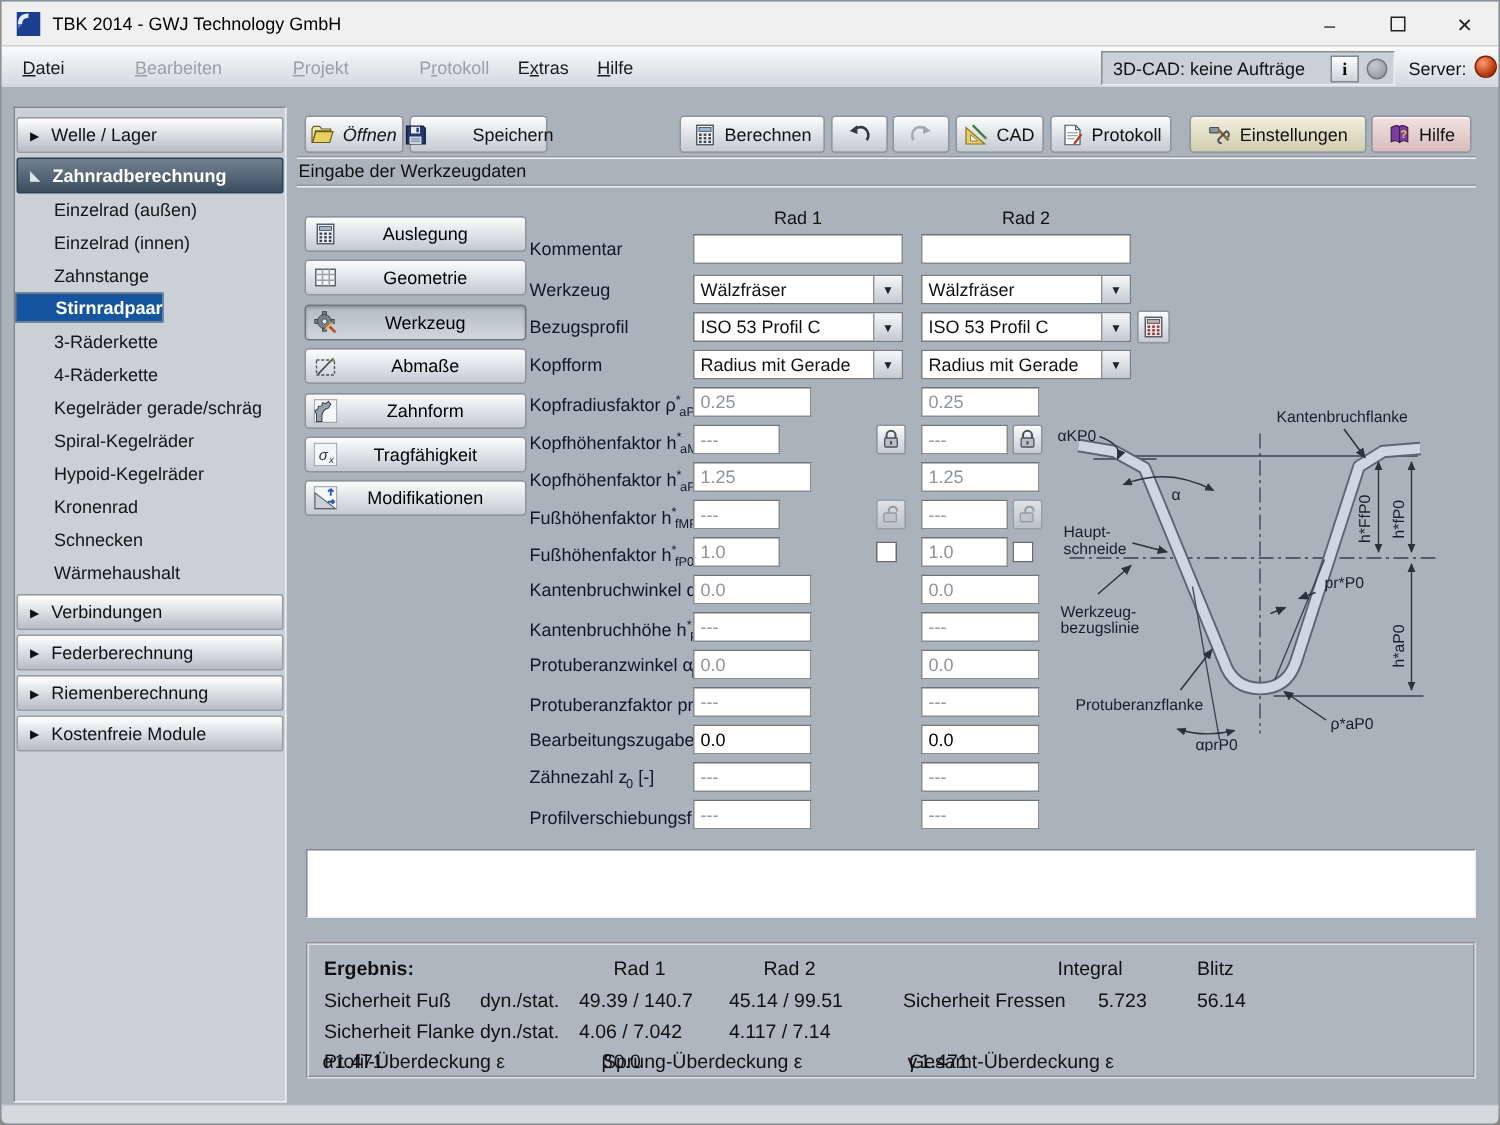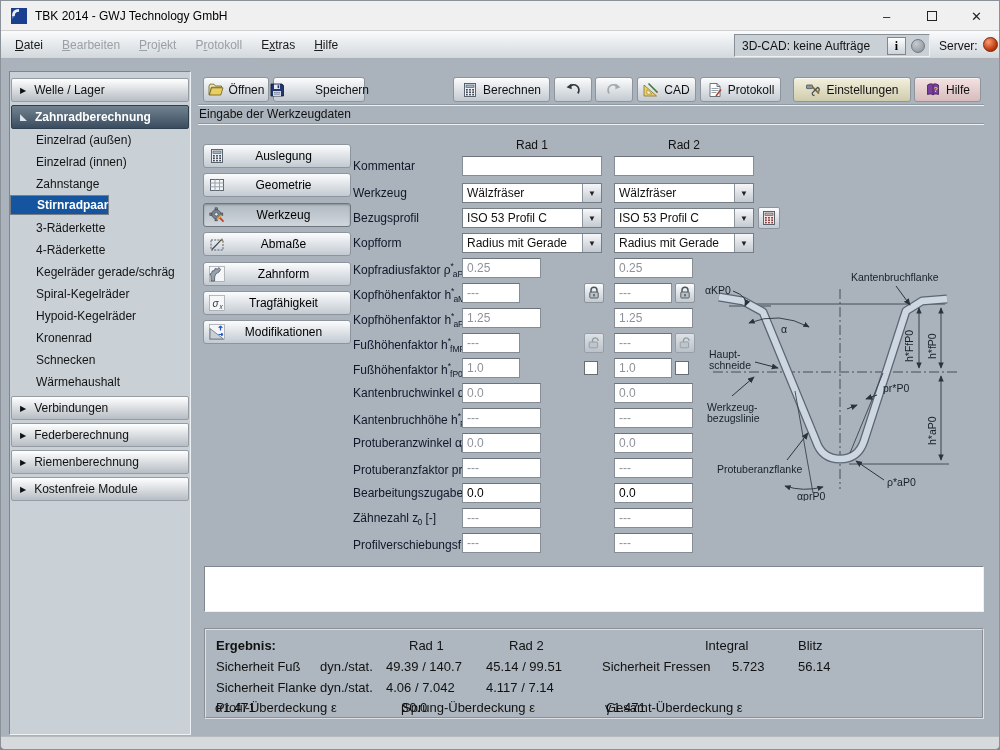--- a/index.html
+++ b/index.html
@@ -14,21 +14,21 @@
   .title { font-size:12px; color:#000; }
   .winbtns { position:absolute; right:0; top:0; height:30px; display:flex; }
   .wbtn { width:45px; height:30px; display:flex; align-items:center; justify-content:center;
           font-size:13px; color:#222; cursor:default; }
   .wbtn .maxbox { width:10px; height:10px; border:1px solid #222; display:inline-block; }
   
   .menubar { position:absolute; left:0; top:30px; right:0; height:28px;
              background:linear-gradient(#fafbfc,#d2d8dd); border-bottom:1px solid #aab0b6; }
   .menuitems { position:absolute; left:14px; top:0; height:28px; display:flex; gap:19px; align-items:center; }
   .mitem { color:#1a1a1a; }
-  .mitem.dis { color:#9aa0a6; }
+  .mitem.dis { color:#9aa0a6;margin-left:28px; }
   .cadbox { position:absolute; left:733px; top:33px; width:196px; height:23px; background:#c9d0d6;
             border:1px solid #888f96; border-right-color:#eef1f4; border-bottom-color:#eef1f4;
             display:flex; align-items:center; padding:0 4px 0 7px; }
   .cadbox .txt { flex:1; }
   .ibtn { width:19px; height:18px; background:linear-gradient(#fdfdfe,#ccd3d9); border:1px solid #80878e;
           font-family:"Liberation Serif", serif; font-weight:bold; font-size:12px; text-align:center; line-height:16px; }
   .led { width:14px; height:14px; border-radius:50%; display:inline-block; margin-left:5px; }
   .led-gray { background:radial-gradient(circle at 35% 30%, #c6cbd0, #878e95); border:1px solid #70777e; }
   .led-red  { background:radial-gradient(circle at 35% 30%, #ff9a70, #b33309 70%); border:1px solid #7a2405; }
   .serverlabel { position:absolute; left:938px; top:38px; }
@@ -175,21 +175,21 @@
         <span class="tri">▶</span>
         <span class="lbl">Riemenberechnung</span>
       </div>
       <div class="sgroup">
         <span class="tri">▶</span>
         <span class="lbl">Kostenfreie Module</span>
       </div>
     </div>
 
   <div id="toolbar">
-      <button class="btn" style="left: 202px; top: 76px; width: 66px;">
+      <button class="btn" style="left: 202px; top: 76px; width: 66px; font-style: italic;">
         <span class="icon">
           <svg viewBox="0 0 16 16">
             <path d="M1 13 L1 4 L2 2.2 L6 2.2 L7.5 4 L13.5 4 L13.5 5.2 L3.4 5.2 L1.6 13 Z" fill="#f0e6b0" stroke="#6b5d1f" stroke-width="0.8"></path>
             <path d="M1.4 13 L3.5 5.8 L15 5.8 L12.8 13 Z" fill="#e9cf5f" stroke="#6b5d1f" stroke-width="0.8"></path>
           </svg>
         </span>
         <span>Öffnen</span>
       </button>
       <button class="btn" style="left: 272px; top: 76px; width: 92px; gap: 30px;">
         <span class="icon">

